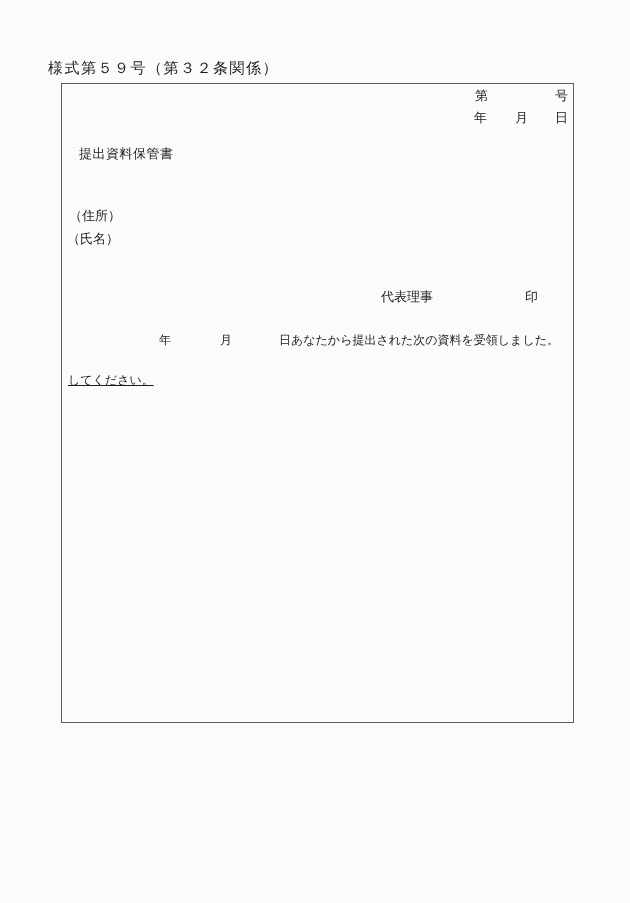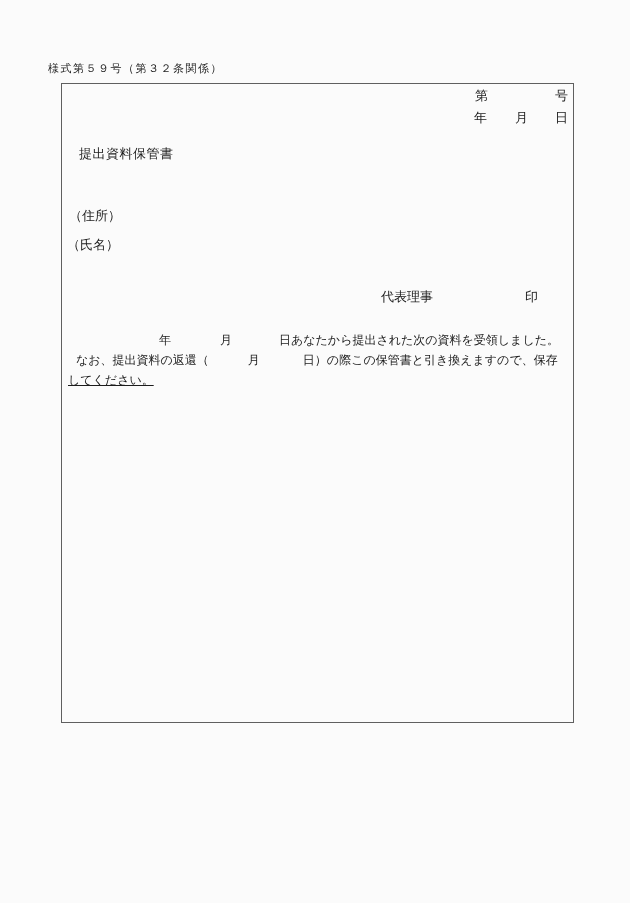--- a/index.html
+++ b/index.html
@@ -17,21 +17,21 @@
   }
   .page {
     position: relative;
     width: 630px;
     height: 903px;
   }
   .form-label {
     position: absolute;
     left: 48px;
     top: 60px;
-    font-size: 11px;
+    font-size: 15px;
     letter-spacing: 1.5px;
     line-height: 17px;
     white-space: nowrap;
   }
   .doc-box {
     position: absolute;
     left: 61px;
     top: 83px;
     width: 513px;
     height: 640px;
@@ -54,21 +54,21 @@
     left: 17px;
     top: 60px;
     width: 100%;
     text-align: left;
     font-size: 13px;
     line-height: 20px;
     letter-spacing: 0.5px;
     white-space: nowrap;
   }
   .address-label { left: 7px; top: 124px; }
-  .name-label    { left: 5px; top: 153px; }
+  .name-label    { left: 5px; top: 147px; }
   .org-name      { left: 331px; top: 182px; }
   .rep-title     { left: 319px; top: 205px; }
   .seal-mark     { left: 463px; top: 205px; }
   .body-line {
     position: absolute;
     left: 6px;
     right: 12px;
     font-size: 12px;
     line-height: 16px;
     white-space: nowrap;
@@ -109,20 +109,17 @@
     <div class="abs address-label">（住所）</div>
     <div class="abs name-label">（氏名）</div>
 
     <div class="abs rep-title">代表理事</div>
     <div class="abs seal-mark">印</div>
 
     <div class="body-line body-line-1">
       <span class="sp sp-a"></span><span>年</span><span class="sp sp-b"></span><span>月</span><span class="sp sp-c"></span><span>日あなたから提出された次の資料を受領しました。</span>
     </div>
 
-    <div class="body-line body-line-2">
-      <span class="sp sp-indent"></span><span>なお、提出資料の返還（</span><span class="sp sp-e"></span><span>月</span><span class="sp sp-f"></span><span>日</span><span>）の際この保管書と引き換えますので、保存</span>
-    </div>
 
     <div class="body-line body-line-3">してください。</div>
 
   </div>
 </div>
 
 </body></html>

